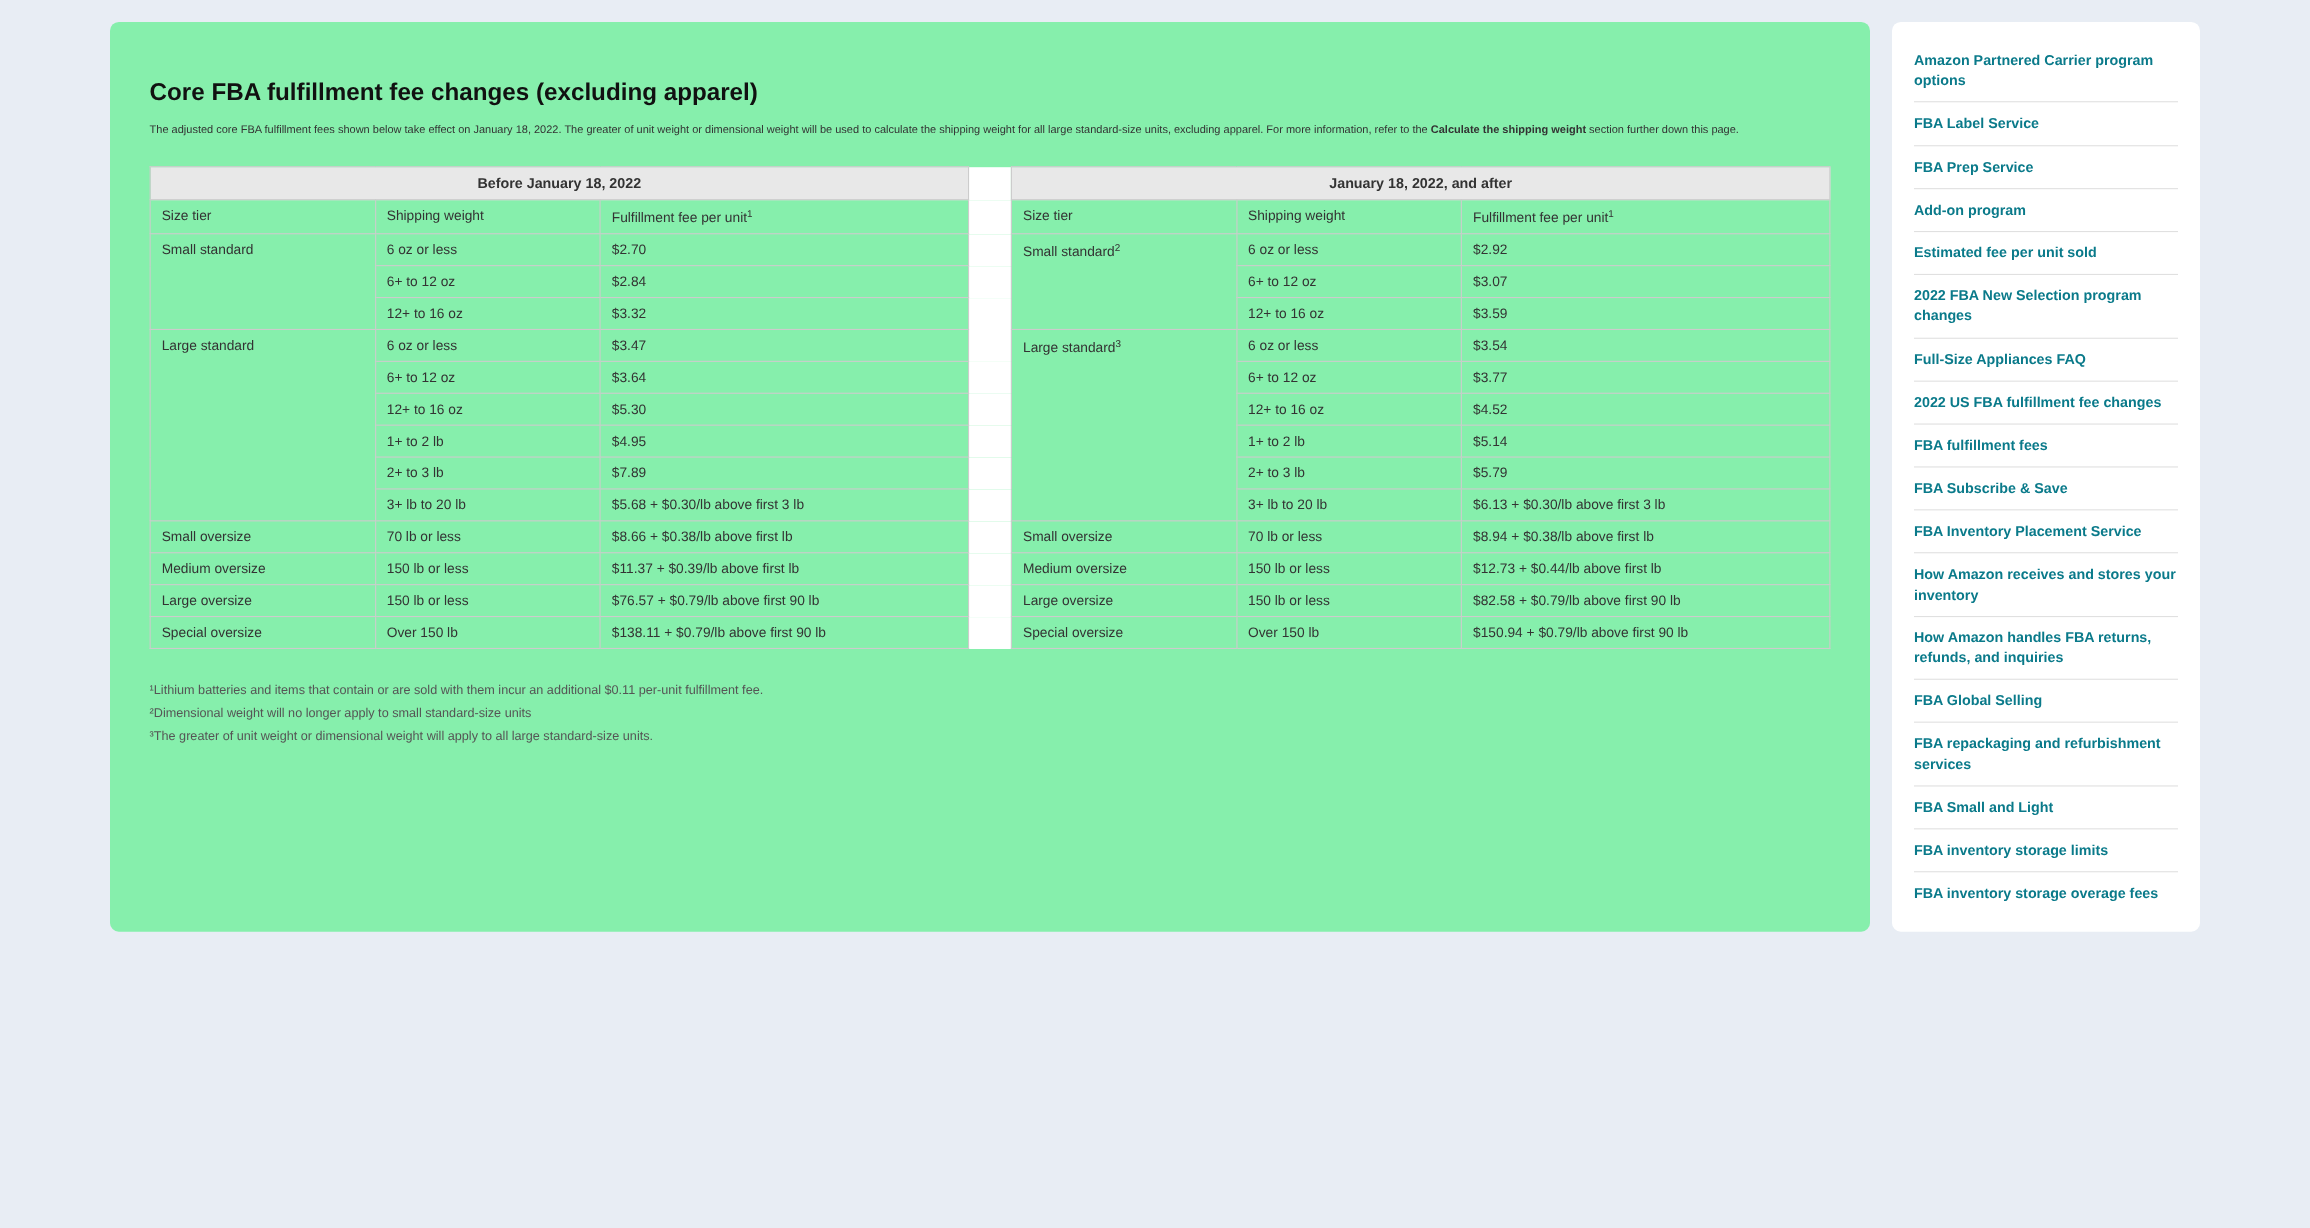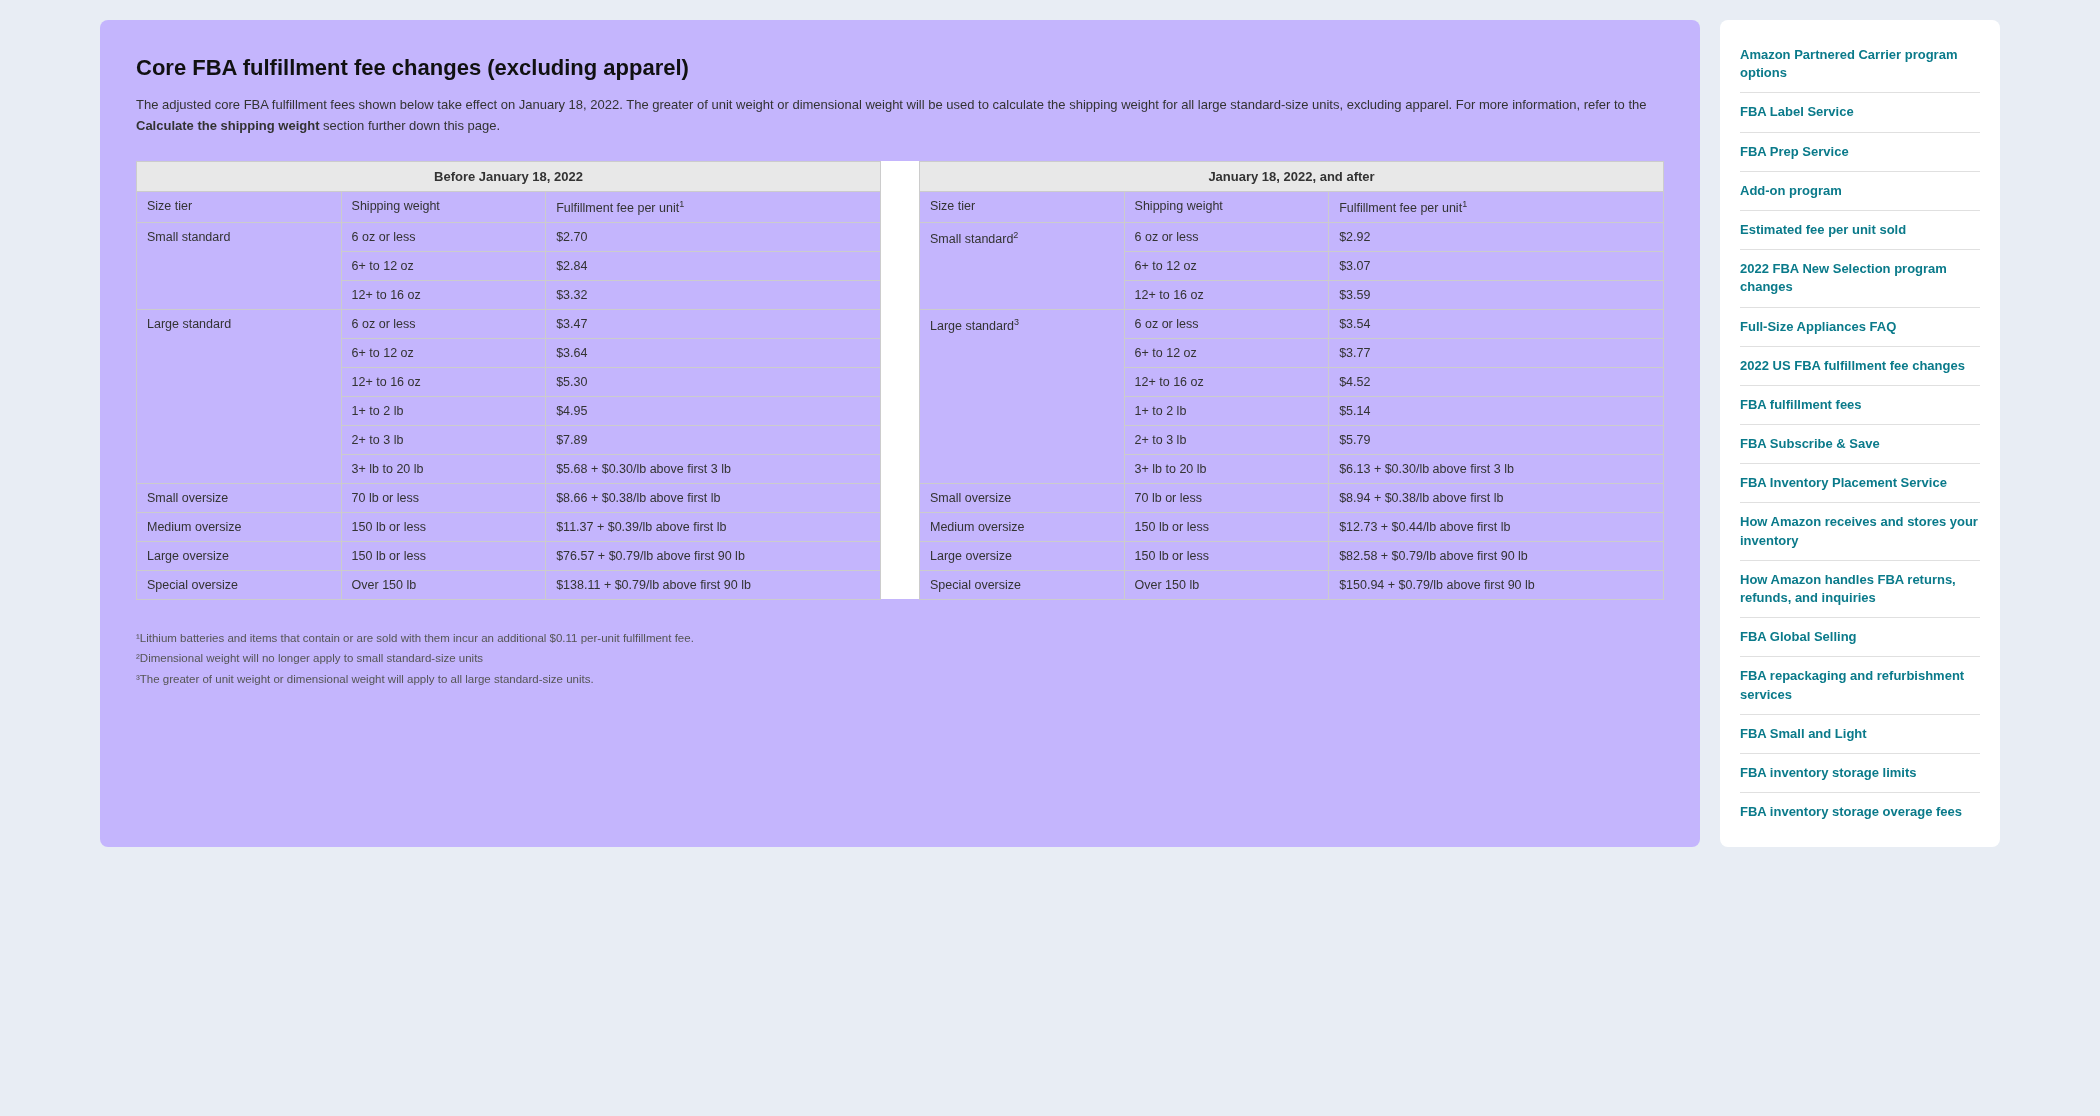--- a/index.html
+++ b/index.html
@@ -11,34 +11,34 @@
       min-height: 100vh;
       padding: 20px;
     }
     .page-container {
       display: flex;
       gap: 20px;
       max-width: 1900px;
       margin: 0 auto;
     }
     .main-content {
-      background: #c4b5fd;
+      background: #86efac;
       border-radius: 8px;
-      padding: 35px 36px;
+      padding: 51px 36px;
       flex: 1;
       min-width: 0;
     }
     .page-title {
       font-size: 22px;
       font-weight: bold;
       color: #111;
       margin-bottom: 14px;
     }
     .intro-text {
-      font-size: 13px;
+      font-size: 10px;
       color: #333;
       line-height: 1.6;
       margin-bottom: 24px;
     }
     .intro-text a, .bold-link {
       font-weight: bold;
       color: #333;
       text-decoration: none;
     }
     .fee-table {

